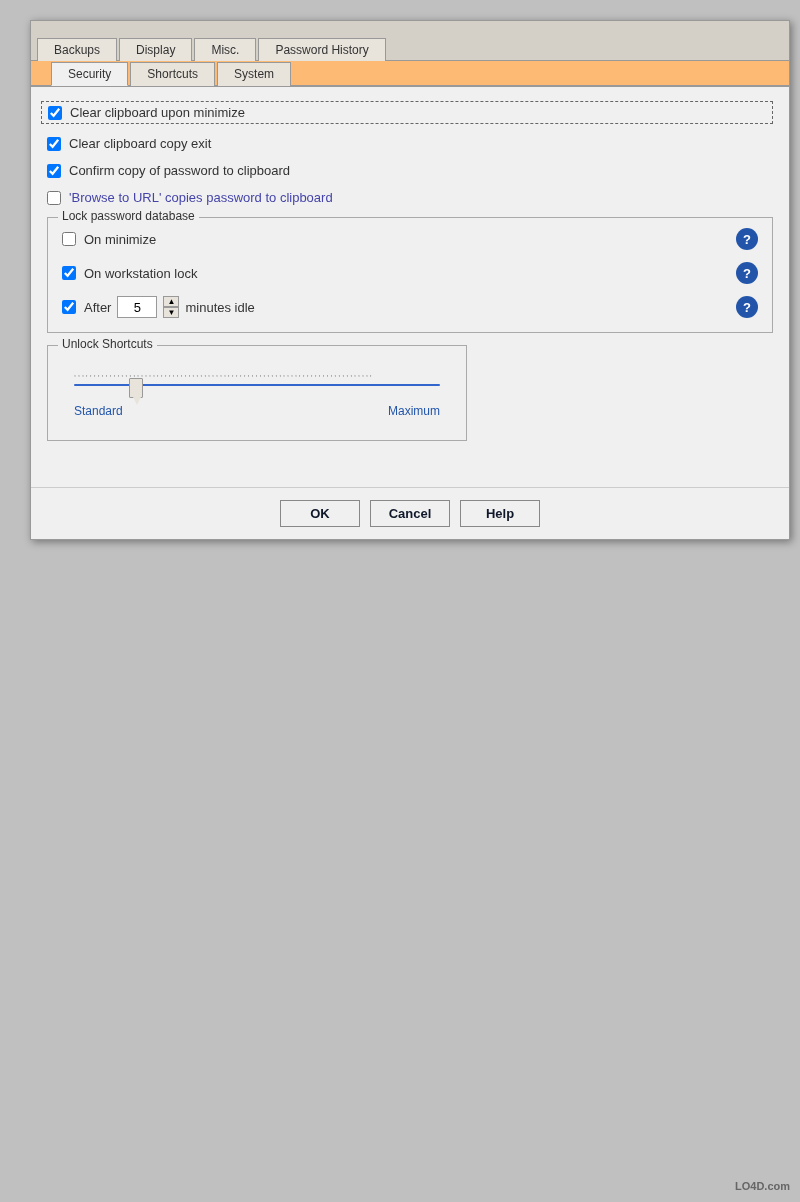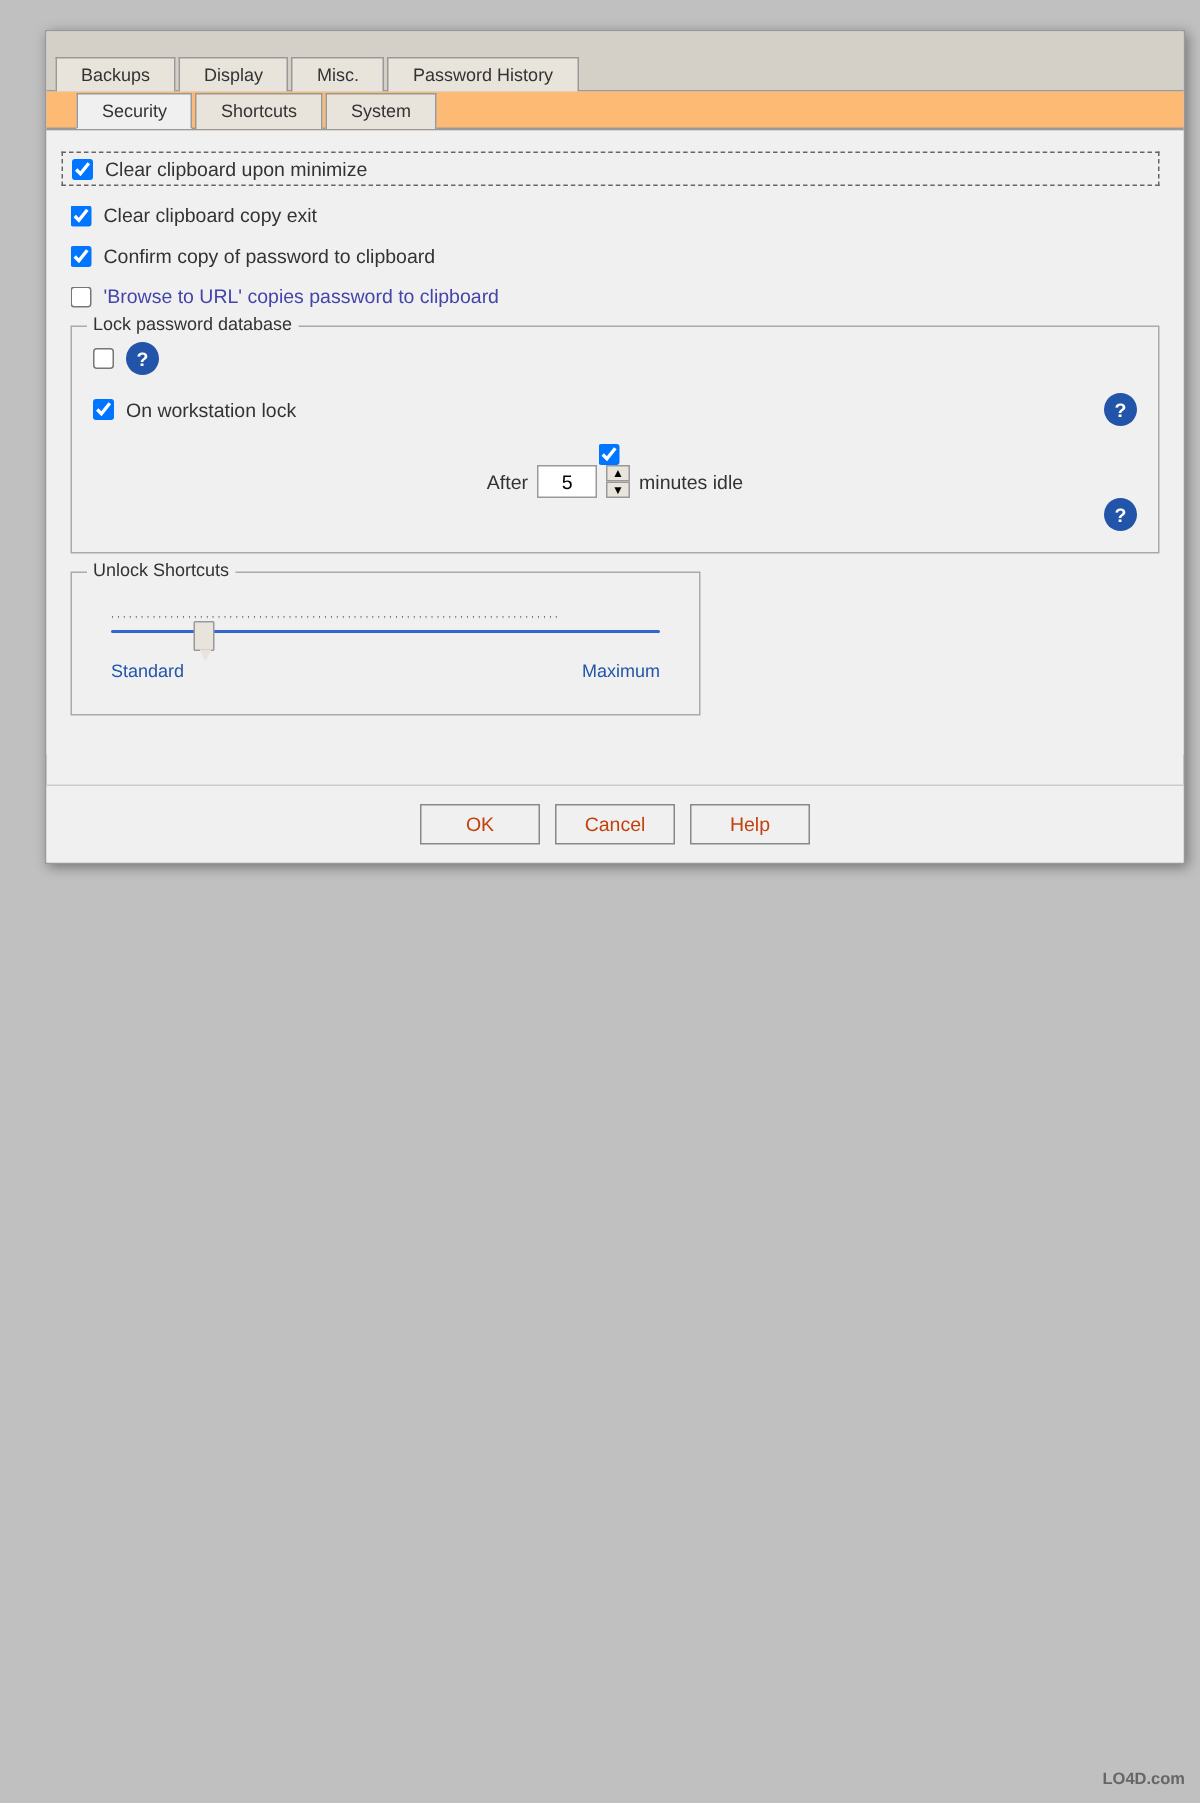--- a/index.html
+++ b/index.html
@@ -136,21 +136,20 @@
     }
 
     .group-row {
       display: flex;
       align-items: center;
       margin-bottom: 12px;
     }
 
     .group-row:last-child {
       margin-bottom: 0;
-      flex-direction: column;
     }
 
     .group-row input[type=checkbox] {
       margin-right: 8px;
       width: 14px;
       height: 14px;
       cursor: pointer;
     }
 
     .group-row label {
@@ -308,21 +307,22 @@
       margin-top: 20px;
     }
 
     .dialog-btn {
       min-width: 80px;
       padding: 5px 14px;
       background: #f0f0f0;
       border: 1px solid #888;
       cursor: pointer;
       font-size: 13px;
-      color: #c2410c;
+      color: #0f172a;
+      font-weight: bold;
     }
 
     .watermark {
       position: fixed;
       bottom: 10px;
       right: 10px;
       font-size: 11px;
       color: #666;
       font-weight: bold;
     }
@@ -365,20 +365,21 @@
     <div class="checkbox-row">
       <input type="checkbox" id="browse-url" style="">
       <label for="browse-url" class="url-browse">'Browse to URL' copies password to clipboard</label>
     </div>
 
     <div class="group-box">
       <span class="group-box-title">Lock password database</span>
 
       <div class="group-row">
         <input type="checkbox" id="on-minimize" style="">
+        <label for="on-minimize">On minimize</label>
         <button class="help-btn">?</button>
       </div>
 
       <div class="group-row">
         <input type="checkbox" id="on-workstation" checked="" style="">
         <label for="on-workstation">On workstation lock</label>
         <button class="help-btn">?</button>
       </div>
 
       <div class="group-row">

